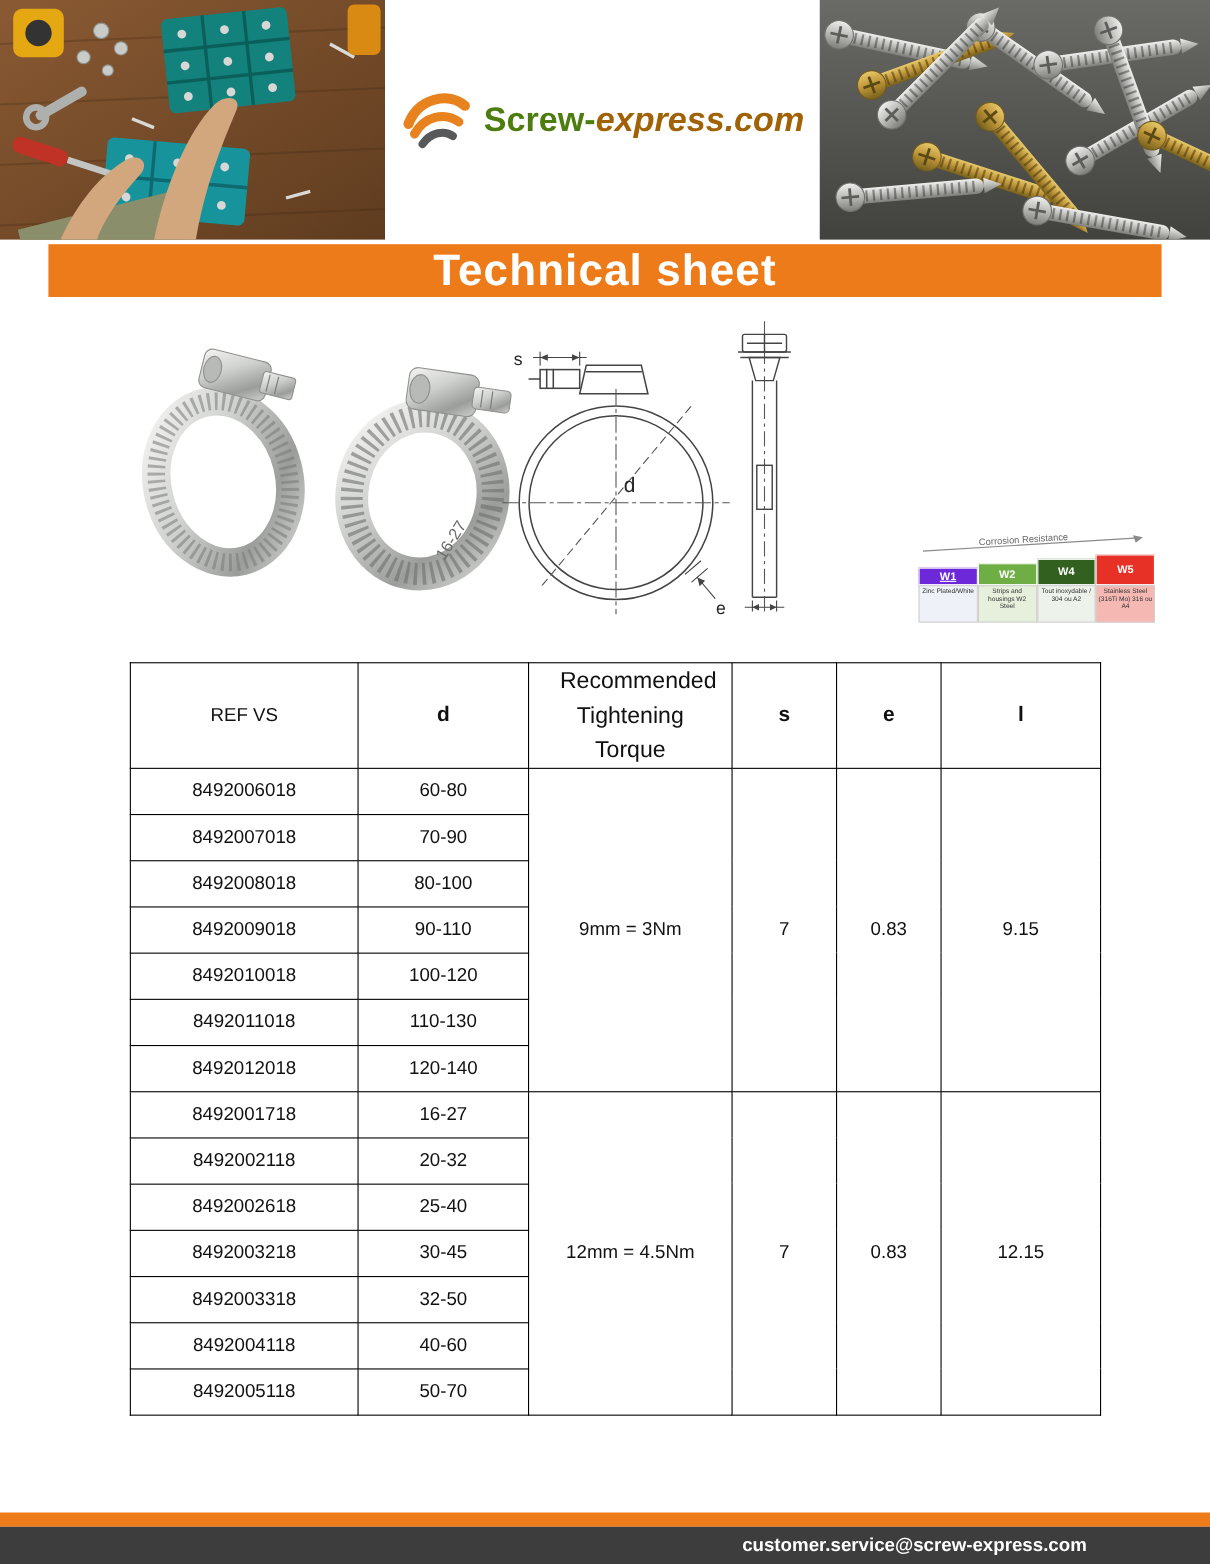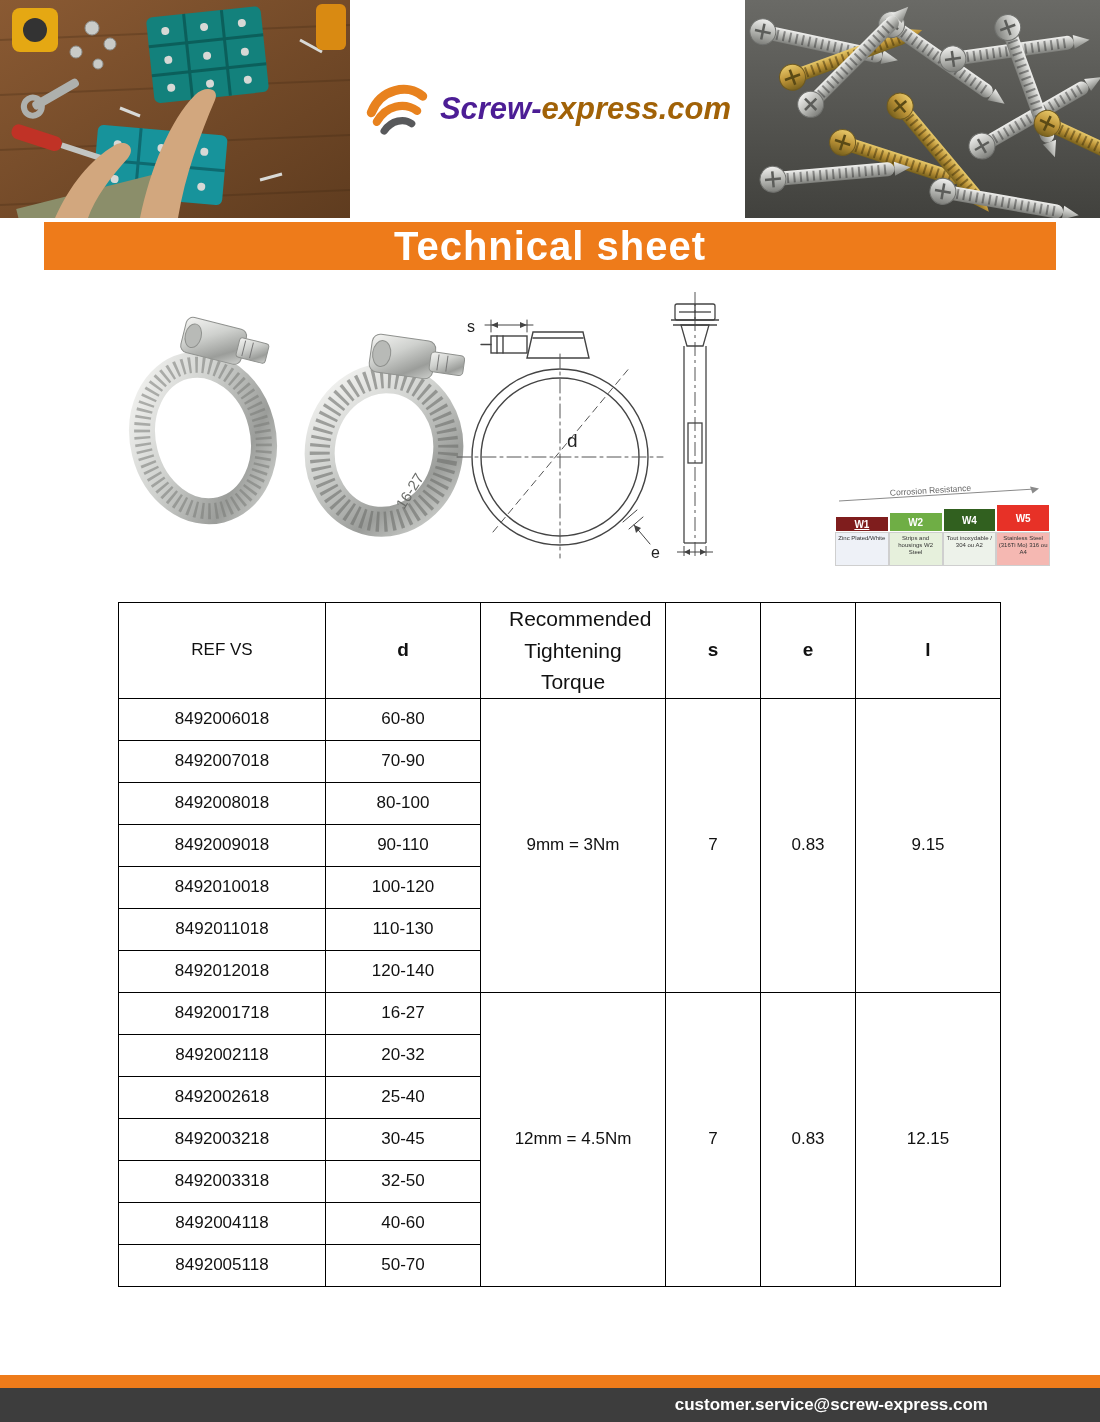--- a/index.html
+++ b/index.html
@@ -8,21 +8,21 @@
 
   
   .header { display:flex; height:218px; width:100%; }
   .photo { height:218px; flex:0 0 auto; }
   .photo svg { display:block; width:100%; height:100%; }
   .photo-left { width:350px; }
   .photo-right { width:355px; }
   .logo-area { flex:1 1 auto; background:#fff; display:flex; align-items:center; justify-content:center; gap:10px; }
   .logo-swoosh svg { display:block; width:66px; height:60px; }
   .logo-text { font-size:31px; white-space:nowrap; }
-  .logo-prefix { font-weight:bold; color:#4c1d95;font-style:italic; }
+  .logo-prefix { font-weight:bold; color:#4d7c0f; }
   .logo-suffix { font-weight:bold; font-style:italic; color:#a16207; }
 
   
   .title-bar { margin:4px 44px 0 44px; height:48px; background:#ee7b1a; display:flex; align-items:center; justify-content:center; }
   .title-bar span { color:#fff; font-weight:bold; font-size:40px; letter-spacing:1px; }
 
   
   .figures { position:relative; height:330px; }
   .clamp1 { position:absolute; left:108px; top:28px; width:190px; height:240px; }
   .clamp2 { position:absolute; left:286px; top:38px; width:195px; height:240px; }
@@ -316,21 +316,21 @@
     <div class="corrosion">
       <div class="corr-title">
         <svg viewBox="0 0 215 22">
           <line x1="4" y1="19" x2="200" y2="7" stroke="#8a8a8a" stroke-width="1"></line>
           <path d="M204 6.5 l-9 -2 l2.5 7 Z" fill="#8a8a8a"></path>
           <text x="55" y="11" font-size="8.5" fill="#666" transform="rotate(-3.5 100 11)">Corrosion Resistance</text>
         </svg>
       </div>
       <div class="corr-cols">
         <div class="corr-col">
-          <div class="corr-code" style="background: #7f1d1d; text-decoration: underline;">W1</div>
+          <div class="corr-code" style="background: #6d28d9; text-decoration: underline;">W1</div>
           <div class="corr-desc" style="background: rgb(238, 241, 247);">Zinc Plated/White</div>
         </div>
         <div class="corr-col">
           <div class="corr-code" style="background: rgb(111, 174, 69);">W2</div>
           <div class="corr-desc" style="background: rgb(230, 240, 220);">Strips and housings W2 Steel</div>
         </div>
         <div class="corr-col">
           <div class="corr-code" style="background: rgb(49, 96, 31);">W4</div>
           <div class="corr-desc" style="background: rgb(237, 242, 234);">Tout inoxydable / 304 ou A2</div>
         </div>

